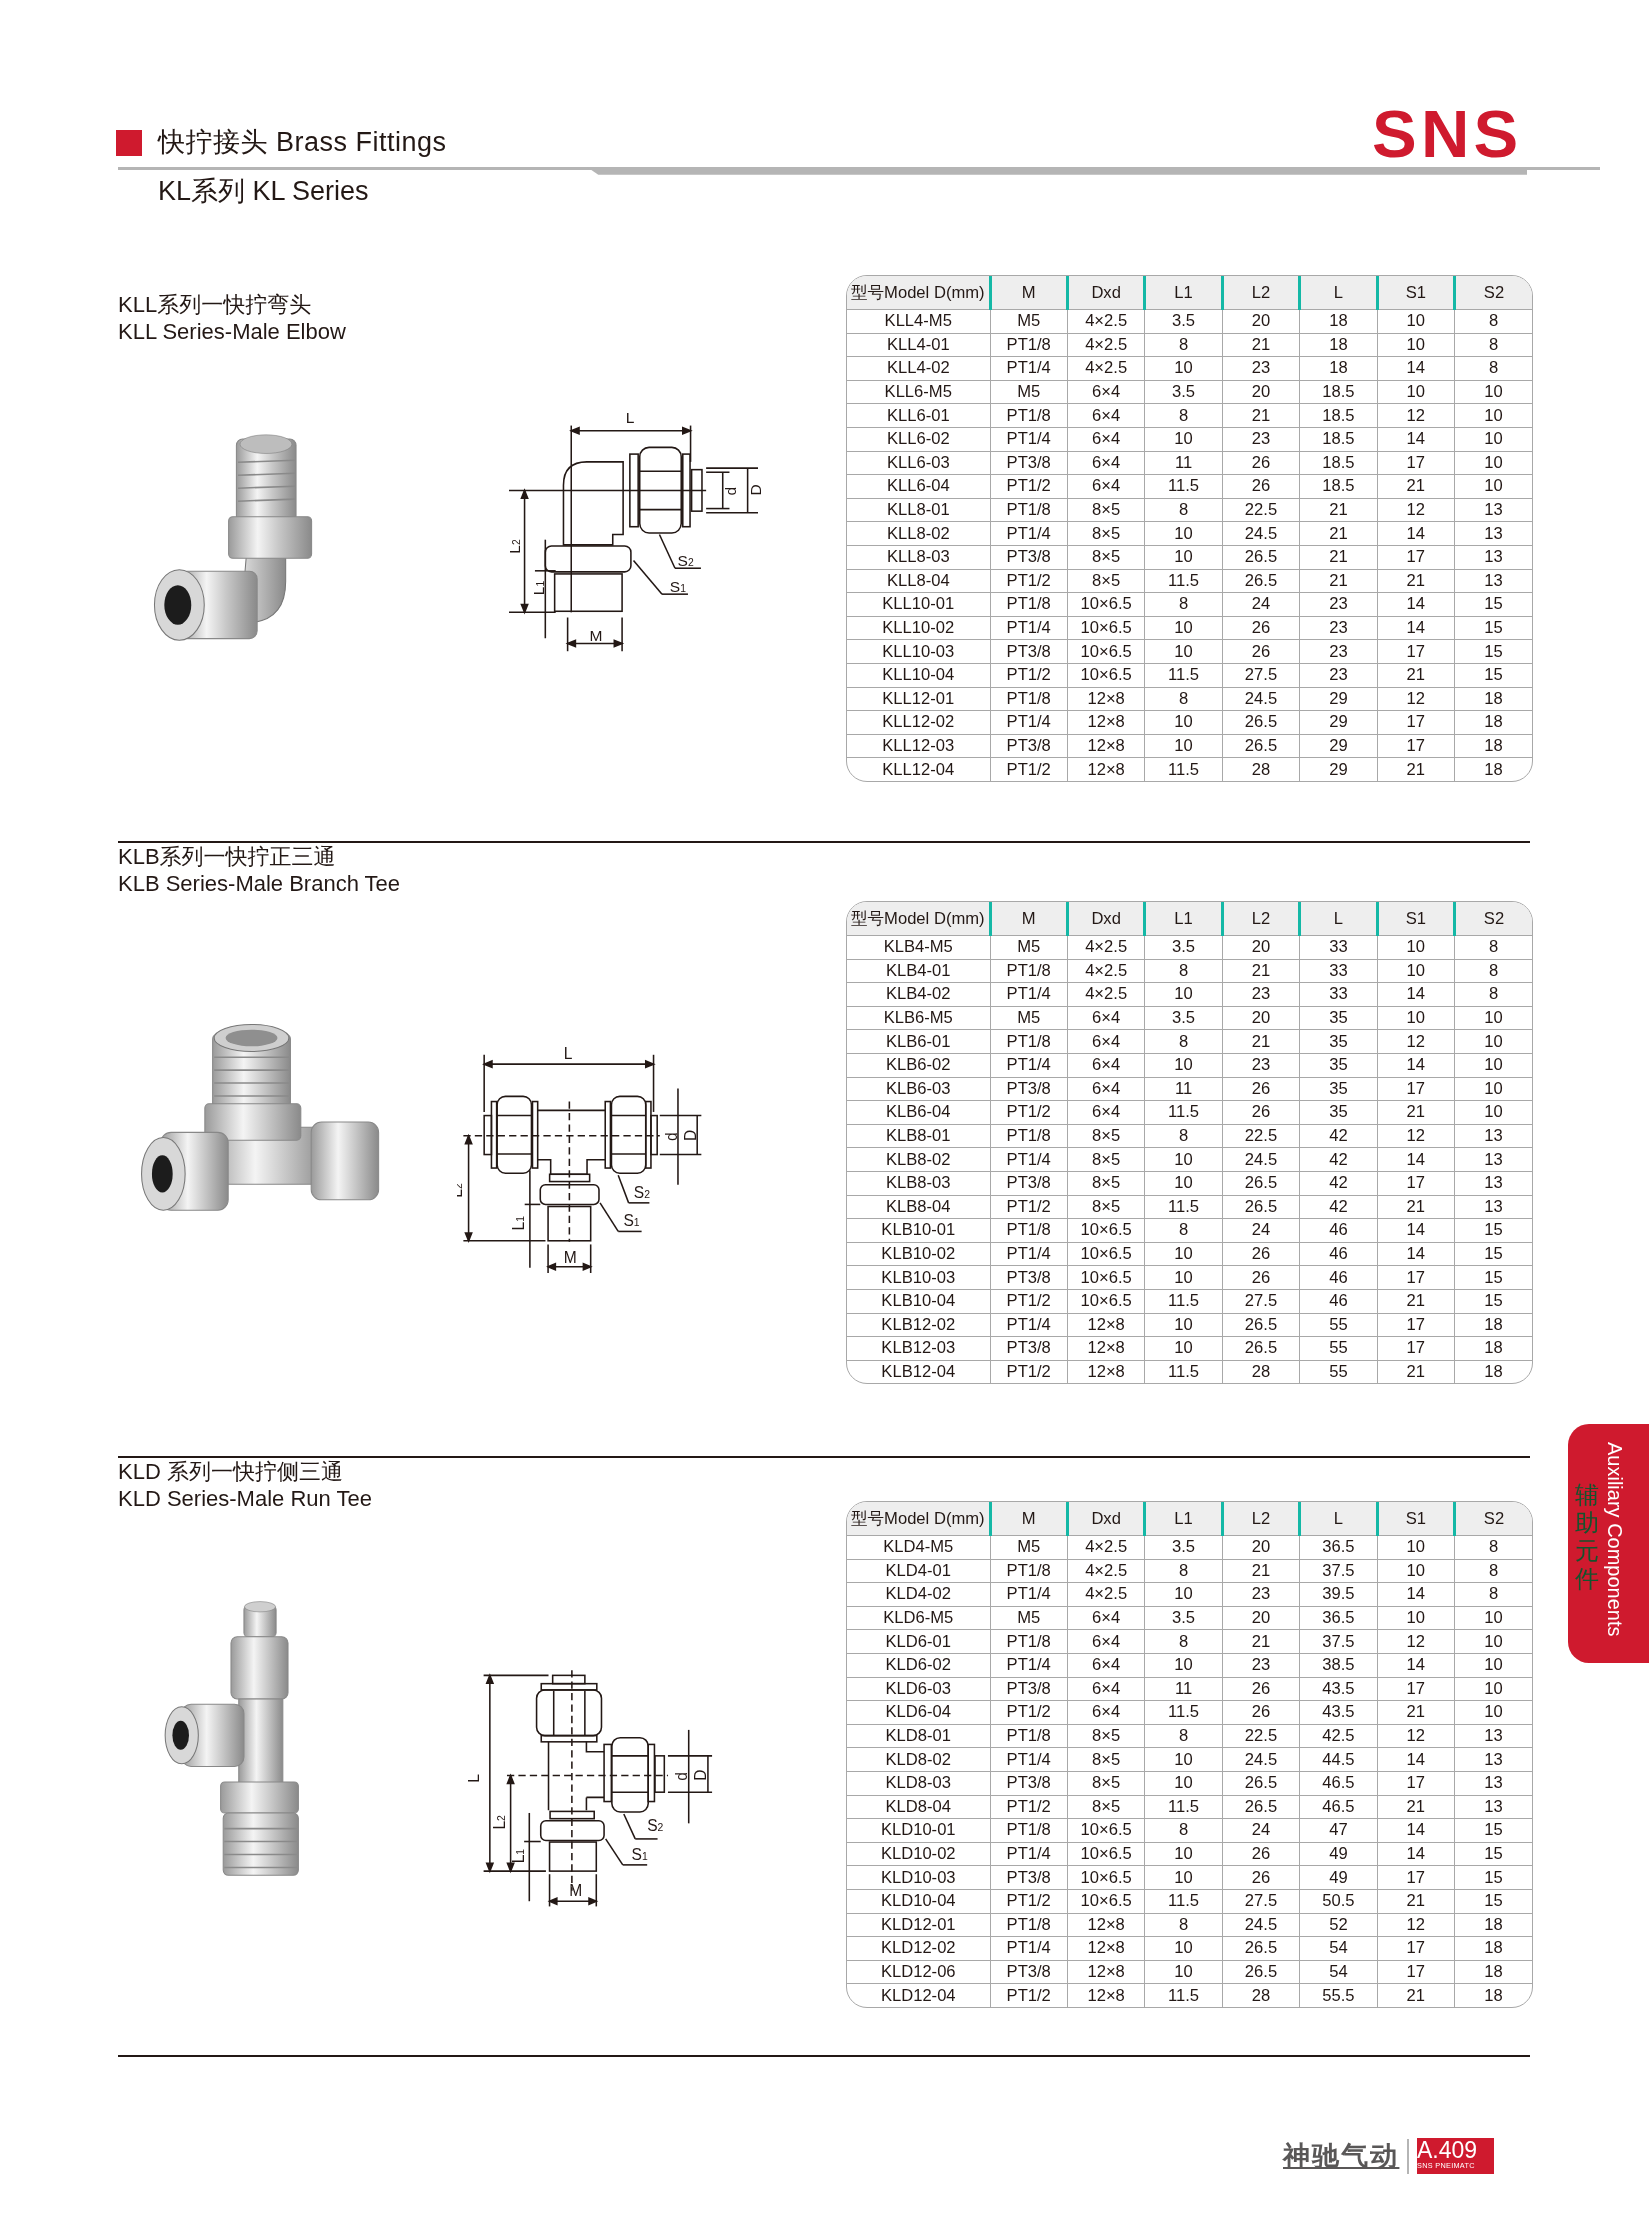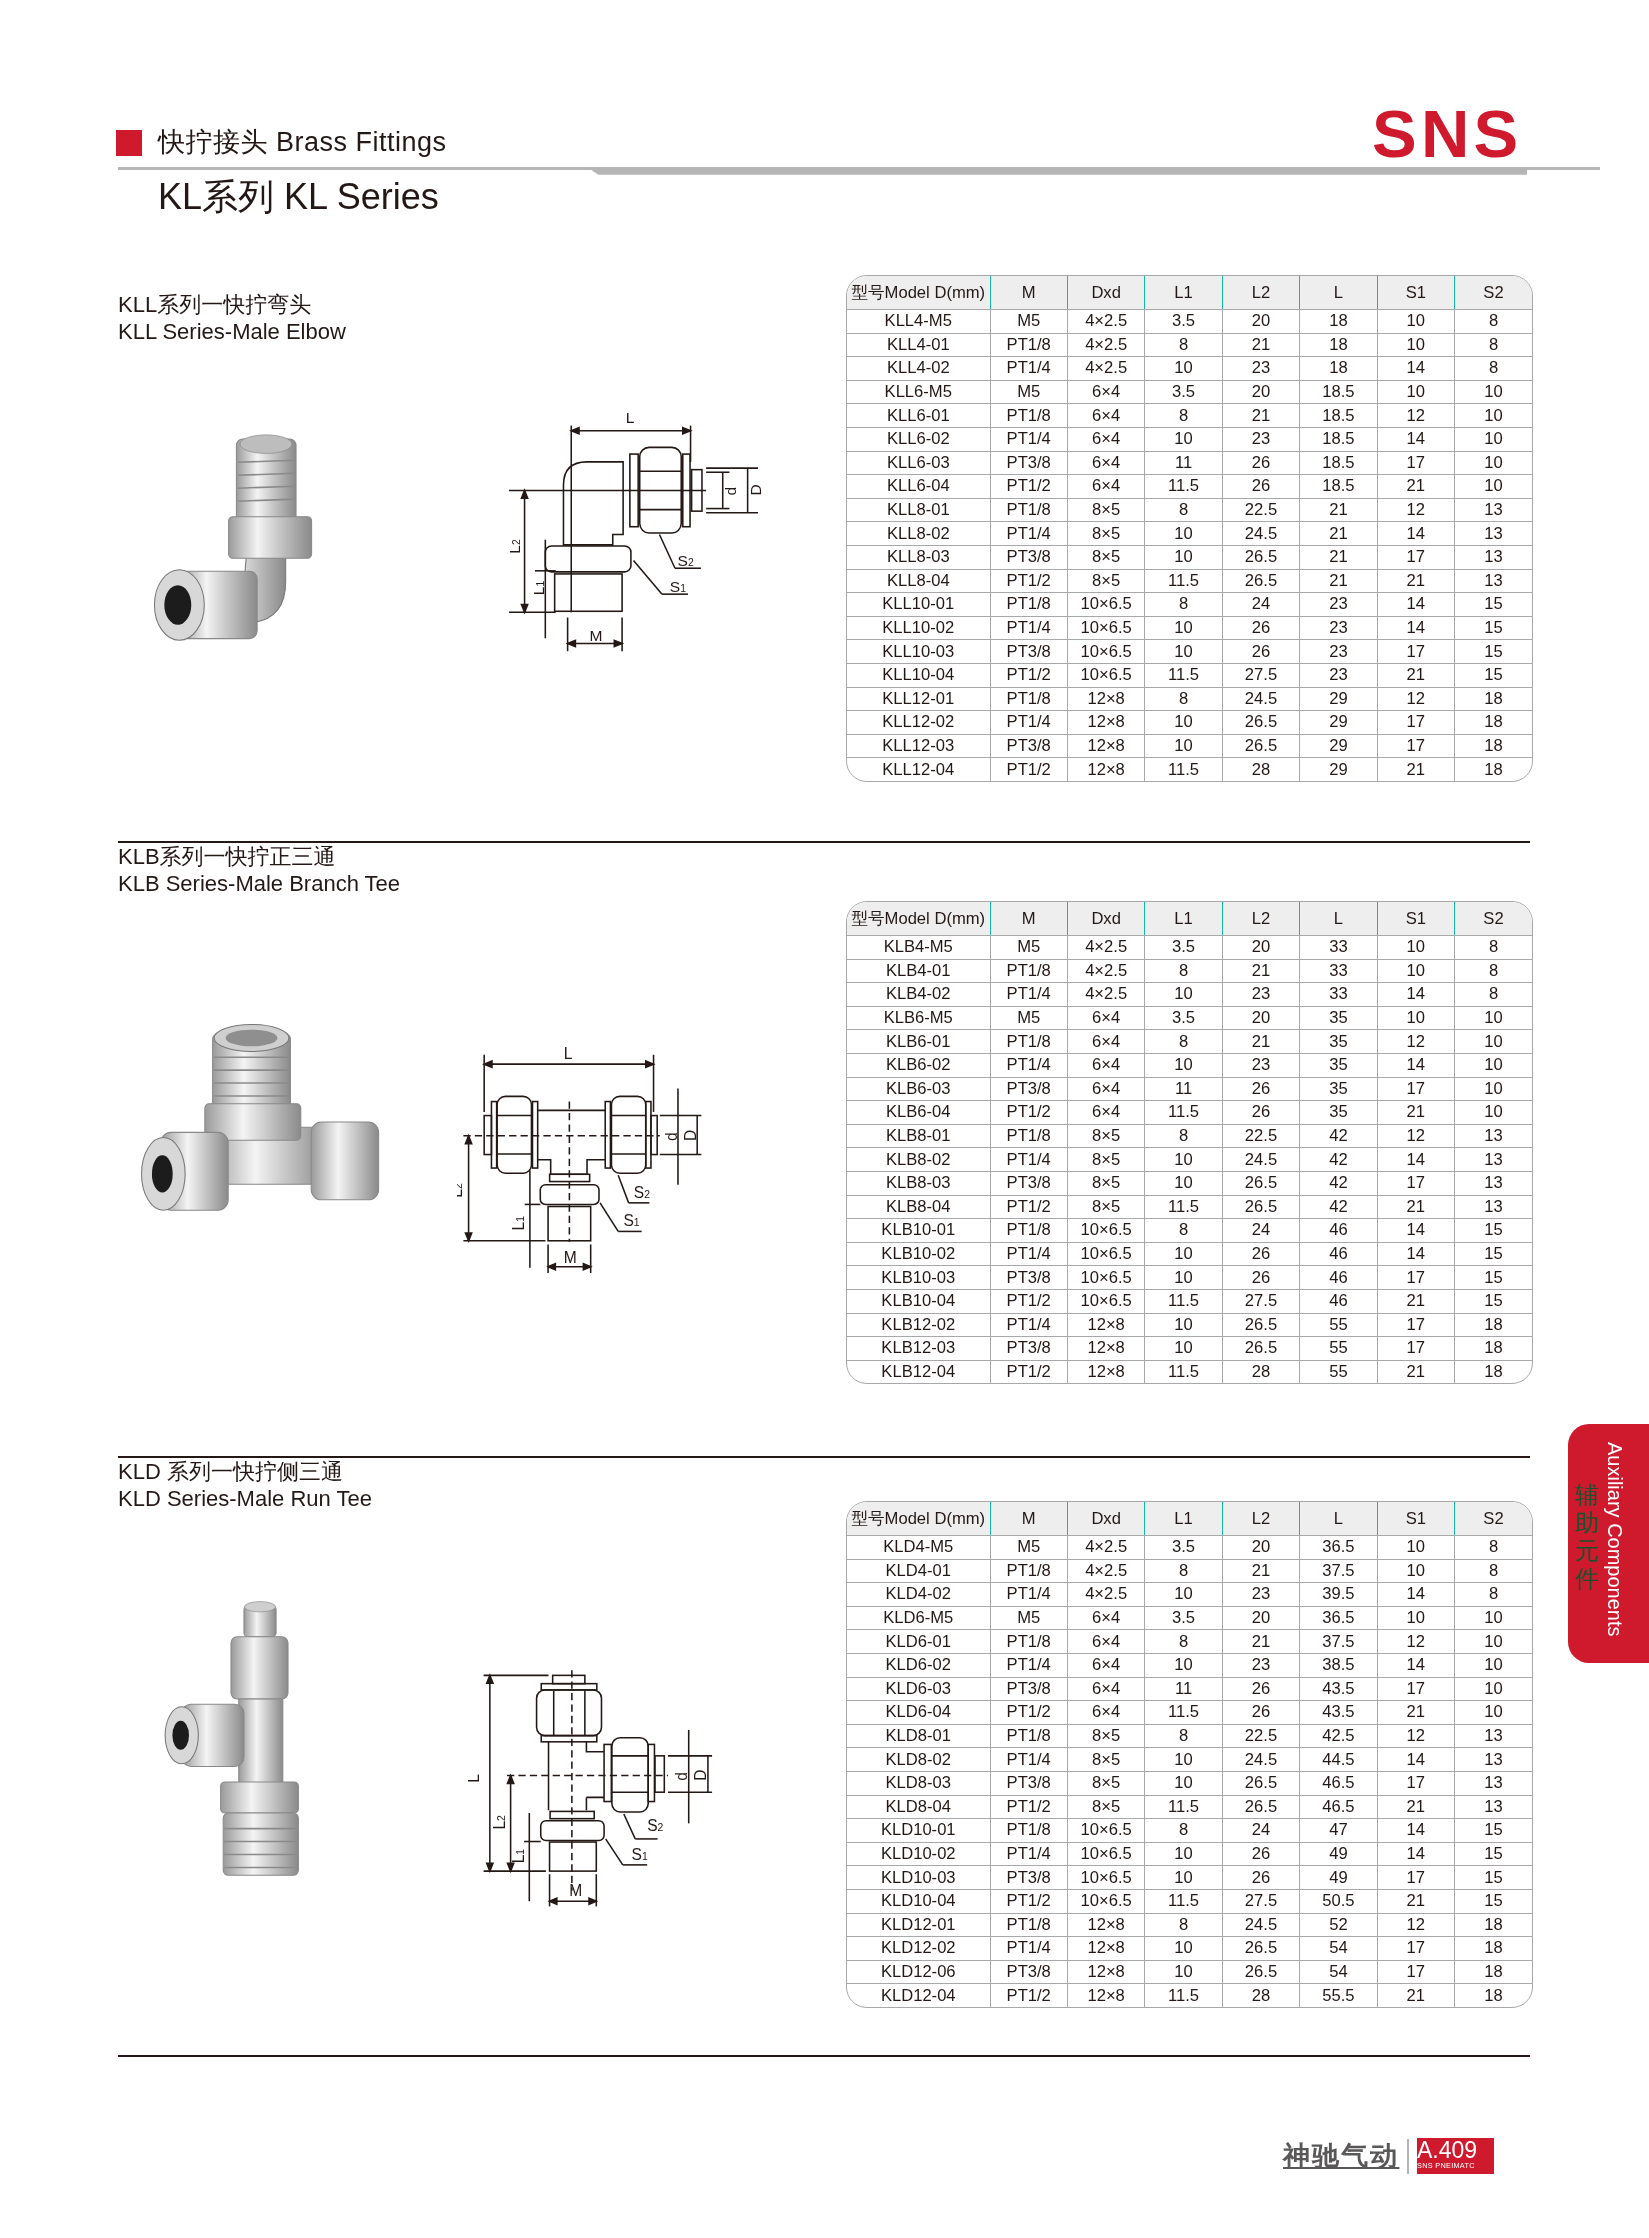--- a/index.html
+++ b/index.html
@@ -6,31 +6,31 @@
   body { width:1650px; height:2239px; position:relative; overflow:hidden;
          font-family:"Liberation Sans","DejaVu Sans",sans-serif; color:#231815; }
   .abs { position:absolute; }
 
   
   .hdr-square { left:116px; top:130px; width:26px; height:26px; background:#cf1a2e; }
   .hdr-title { left:158px; top:124px; font-size:27px; letter-spacing:0.5px; white-space:nowrap; }
   .hdr-rule { left:118px; top:167px; width:1482px; height:2.6px; background:#b5b5b5; }
   .hdr-rule2 { left:587px; top:167px; width:940px; height:7.8px; background:#b5b5b5;
                clip-path:polygon(0 0,100% 0,100% 100%,1.2% 100%); }
-  .hdr-sub { left:158px; top:173px; font-size:36px; white-space:nowrap; }
+  .hdr-sub { left:158px; top:173px; font-size:27px; white-space:nowrap; }
   .logo { left:1372px; top:100px; font-size:67px; font-weight:bold; color:#cf1a2e; letter-spacing:4.2px; line-height:1; }
 
   
   .sec-title { left:118px; font-size:22px; line-height:27px; white-space:nowrap; }
   .sec-rule { left:118px; width:1412px; height:1.6px; background:#231815; }
 
   
   .tbl-wrap { left:846px; width:685px; border:1.6px solid #a8a8a8; border-radius:21px; overflow:hidden; background:#fff; }
   table.spec { width:100%; border-collapse:collapse; table-layout:fixed; font-size:16.6px; text-align:center; }
-  table.spec th { background:#eeeeee; font-weight:normal; height:31px; border-right:1px solid #14b8a6; border-bottom:1.6px solid #a8a8a8; white-space:nowrap; }
+  table.spec th { background:#eeeeee; font-weight:normal; height:31px; border-right:3px solid #14b8a6; border-bottom:1.6px solid #a8a8a8; white-space:nowrap; }
   table.spec td { height:22.6px; border-right:1px solid #a8a8a8; border-bottom:1px solid #a8a8a8; white-space:nowrap; padding:0; }
   table.spec tr > *:last-child { border-right:none; }
   table.spec tr:last-child td { border-bottom:none; }
   table.spec col.c0 { width:143px; }
 
   
   .photo, .drawing { position:absolute; }
   .drawing svg text { font-family:"Liberation Sans",sans-serif; fill:#231815; }
 
   

